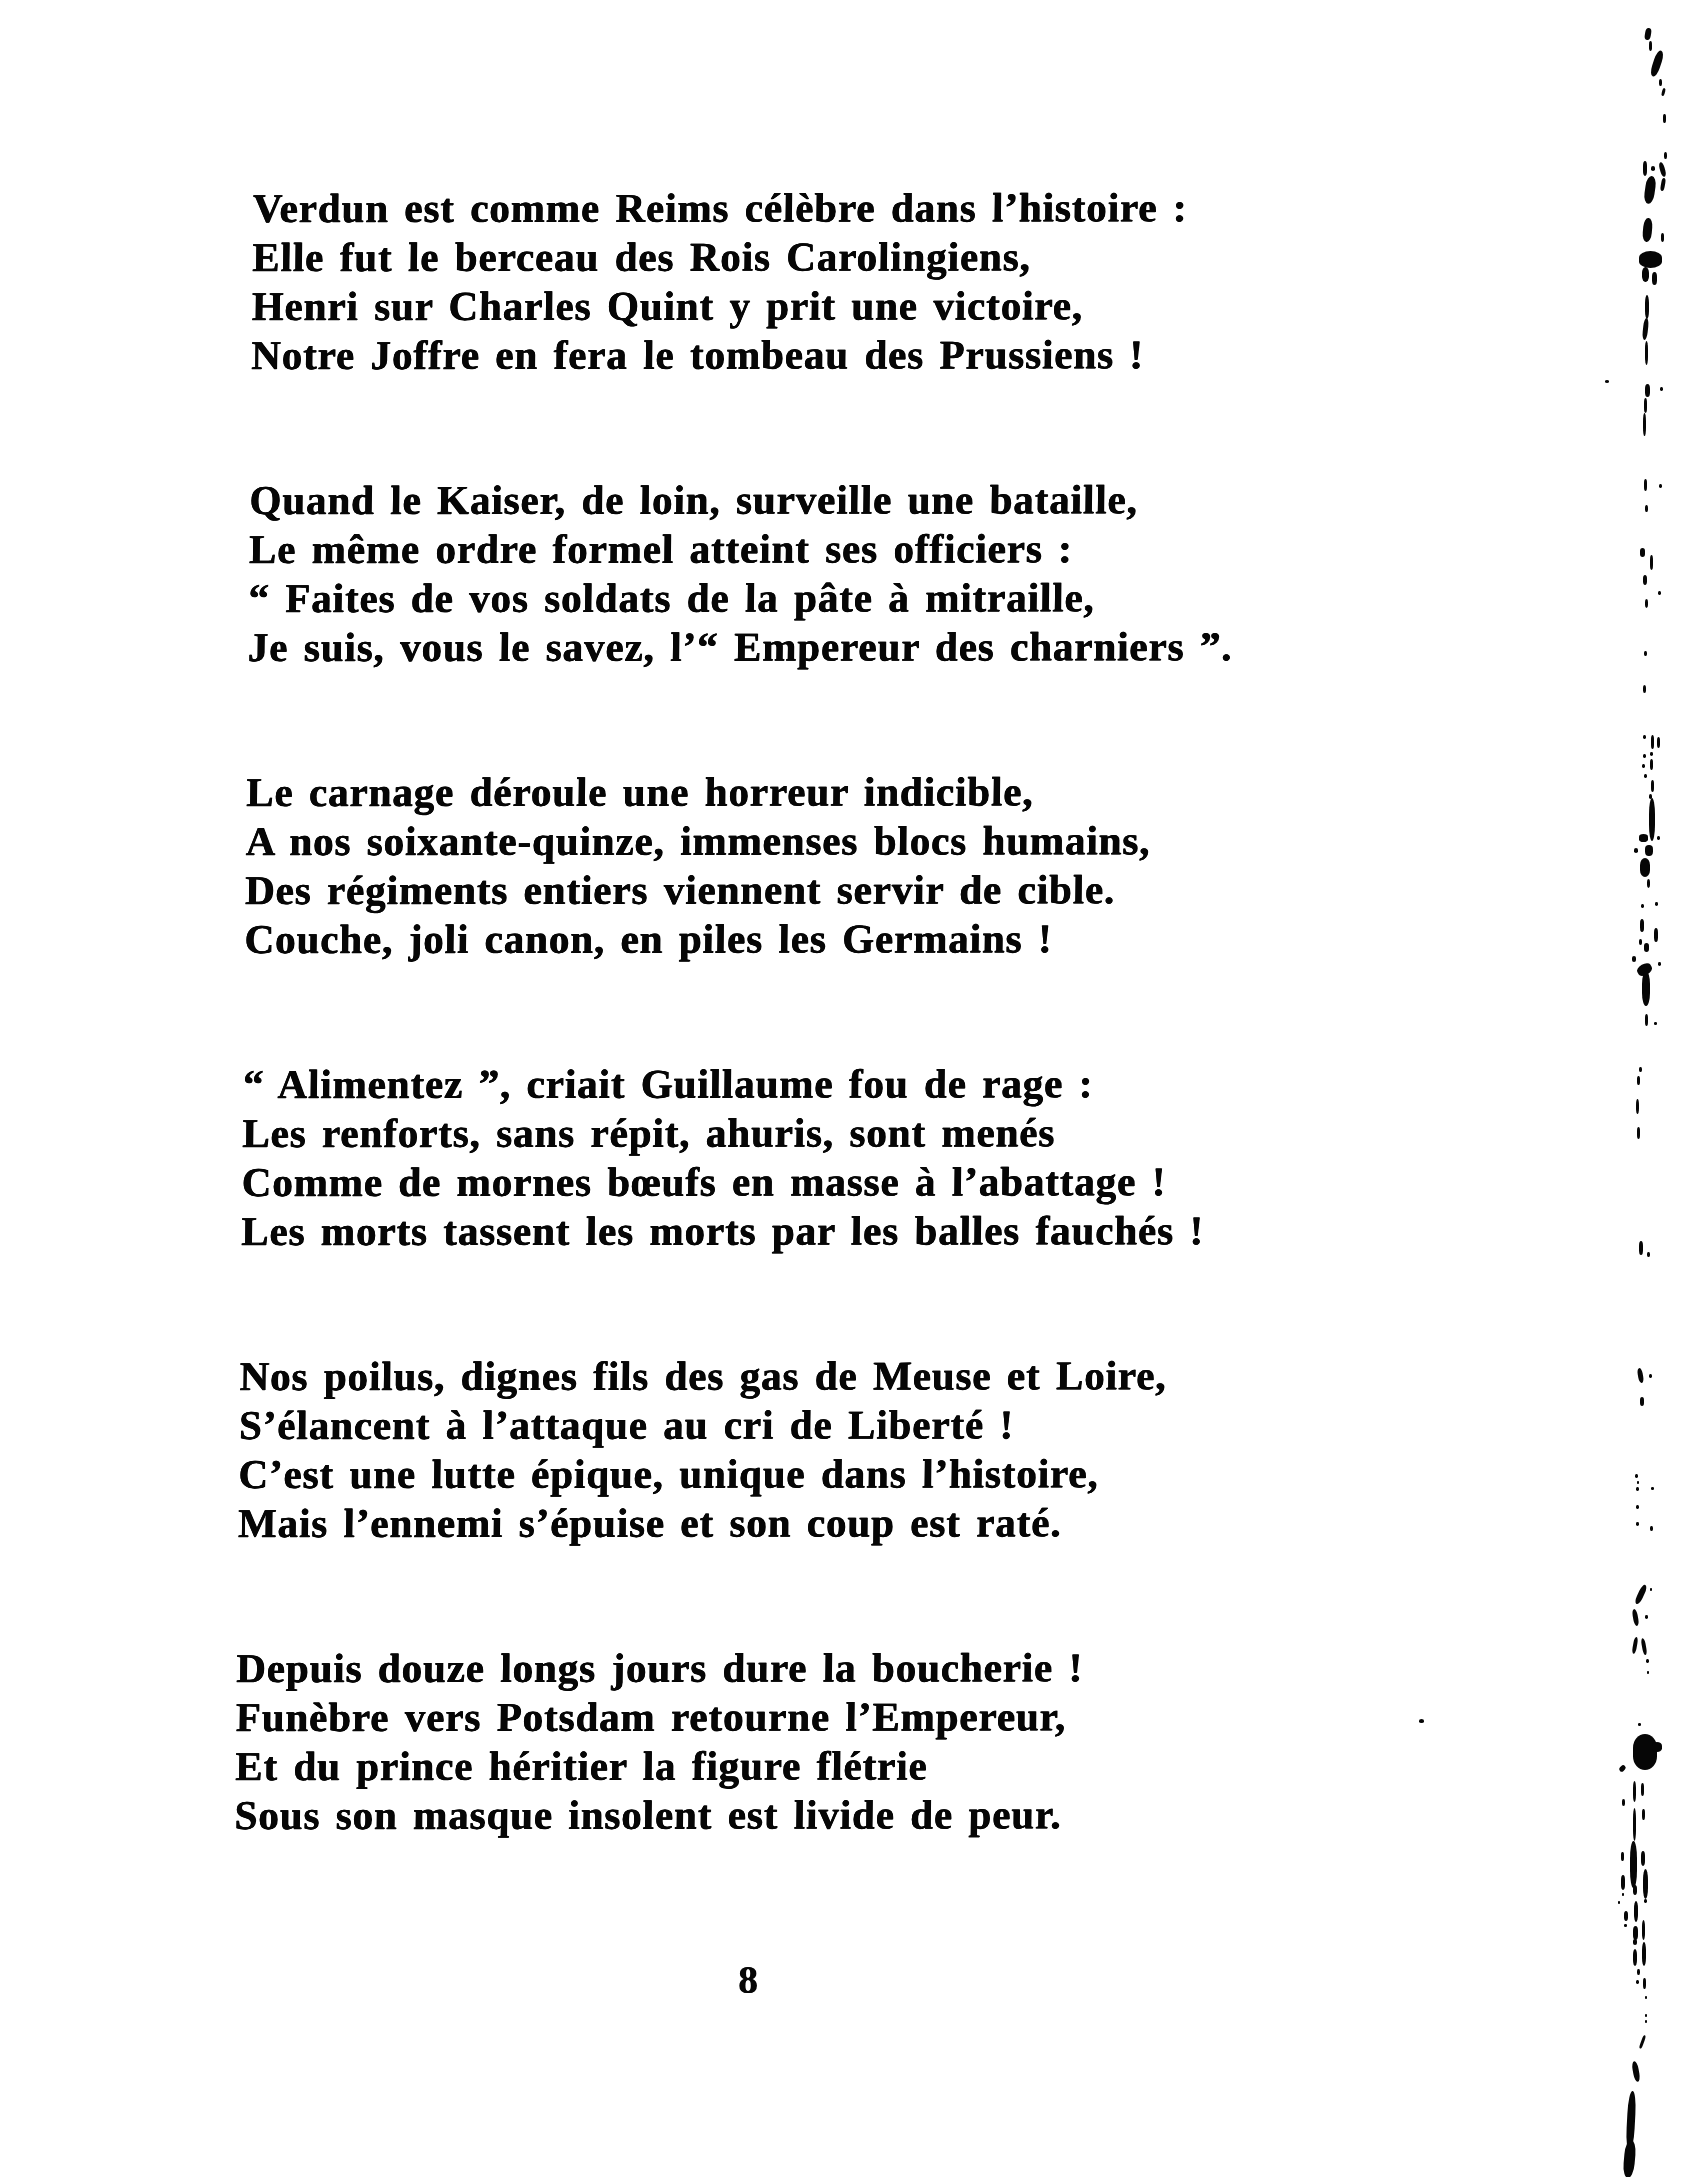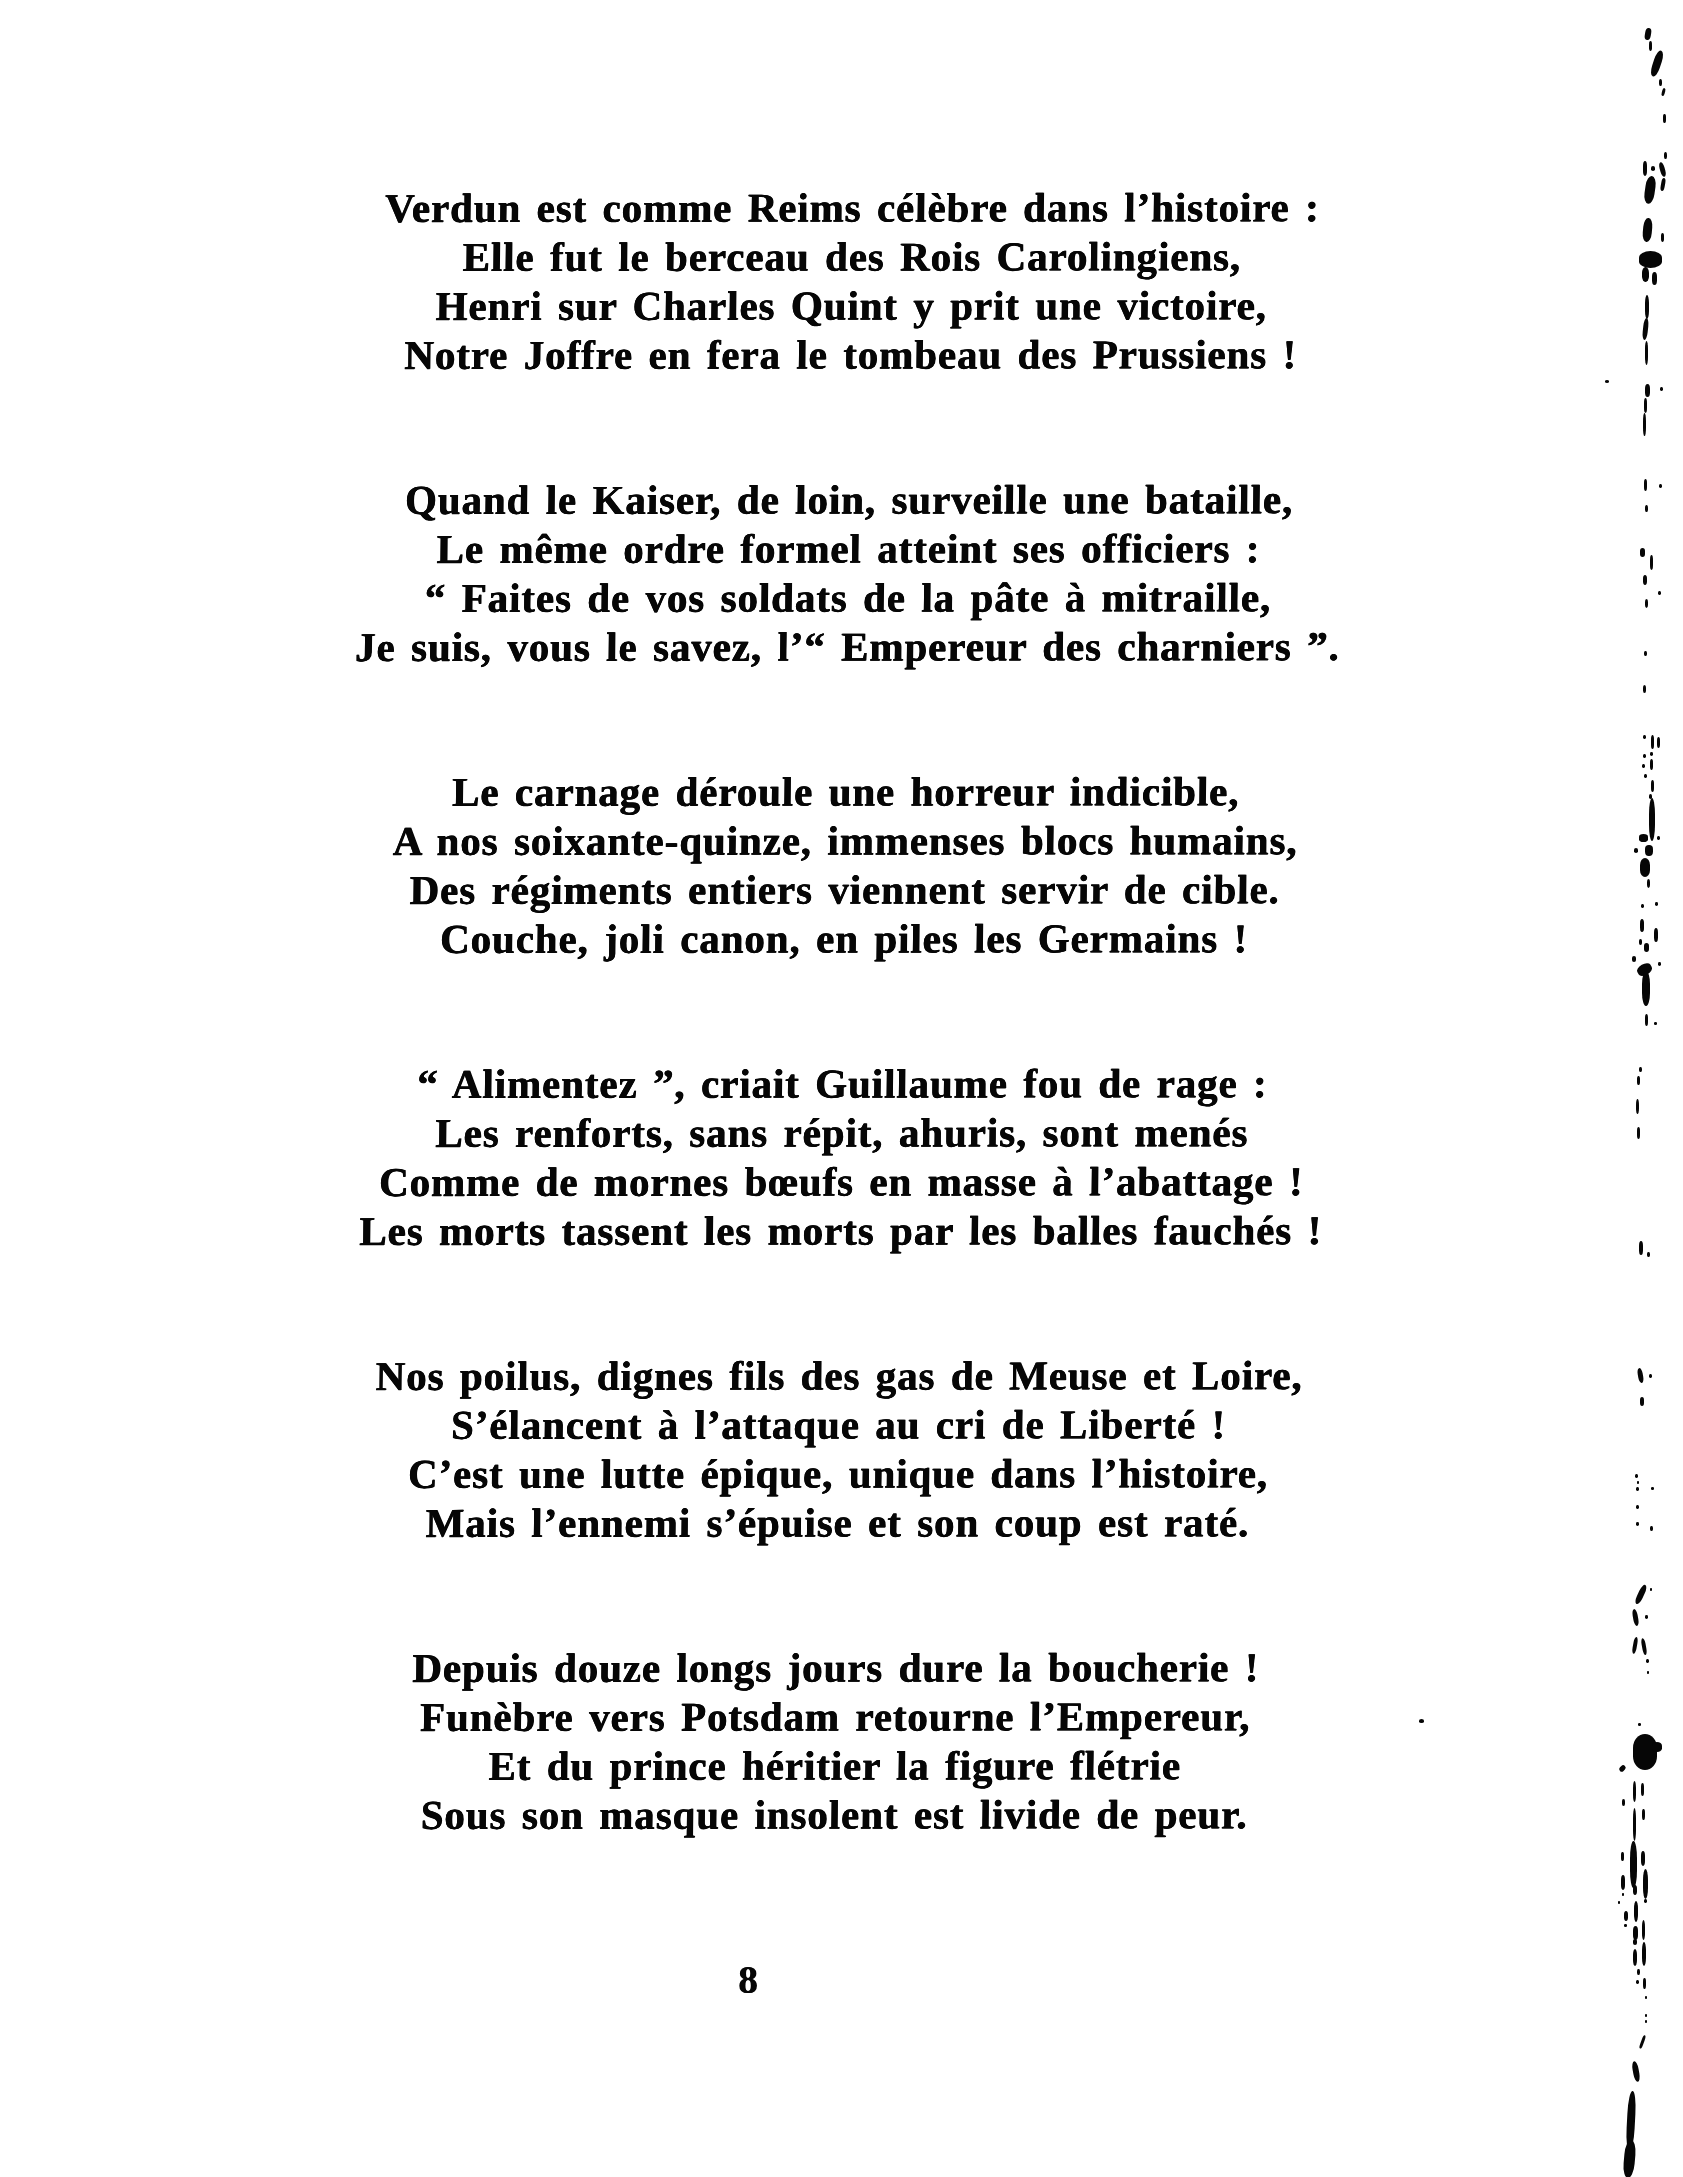--- a/index.html
+++ b/index.html
@@ -10,21 +10,20 @@
     position: relative;
   }
   .page {
     position: absolute;
     left: 0; top: 0;
     width: 1642px; height: 2178px;
     background: #ffffff;
     color: #060606;
     font-family: "Liberation Serif", "DejaVu Serif", serif;
     font-weight: 700;
-    text-align: center;
   }
   .poem-column {
     position: absolute;
     left: 253px;
     top: 184px;
     width: 1199px;
     transform: skewX(-0.7deg) rotate(-0.05deg);
     transform-origin: 0 0;
   }
   .stanza {

